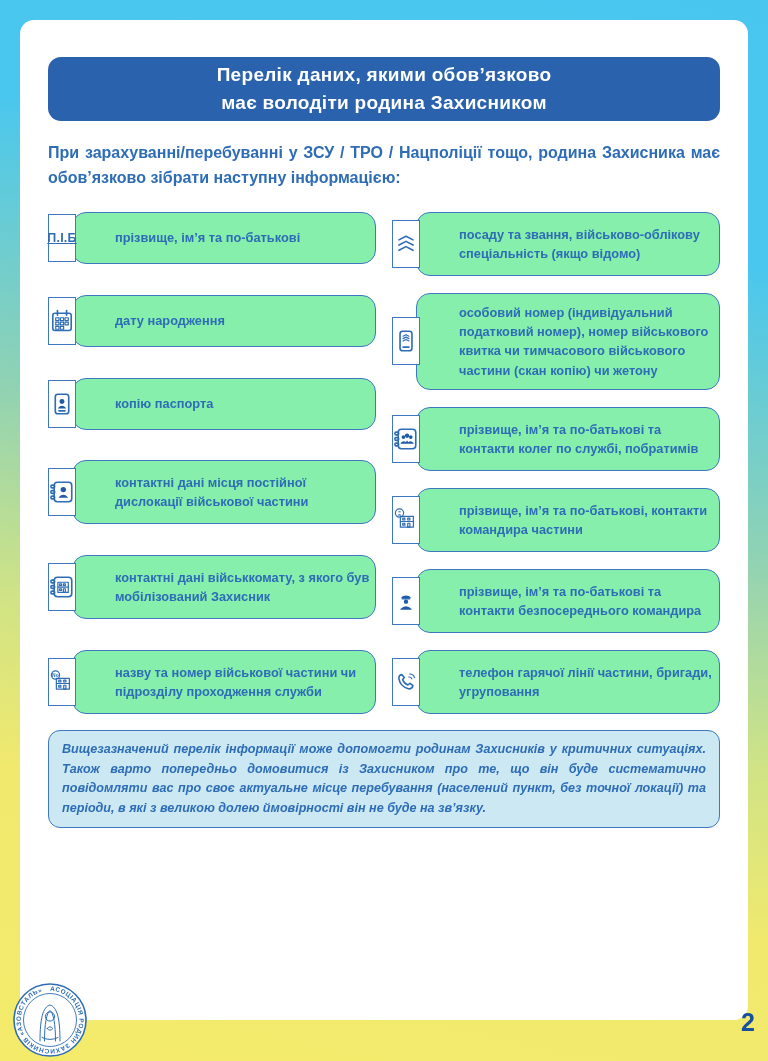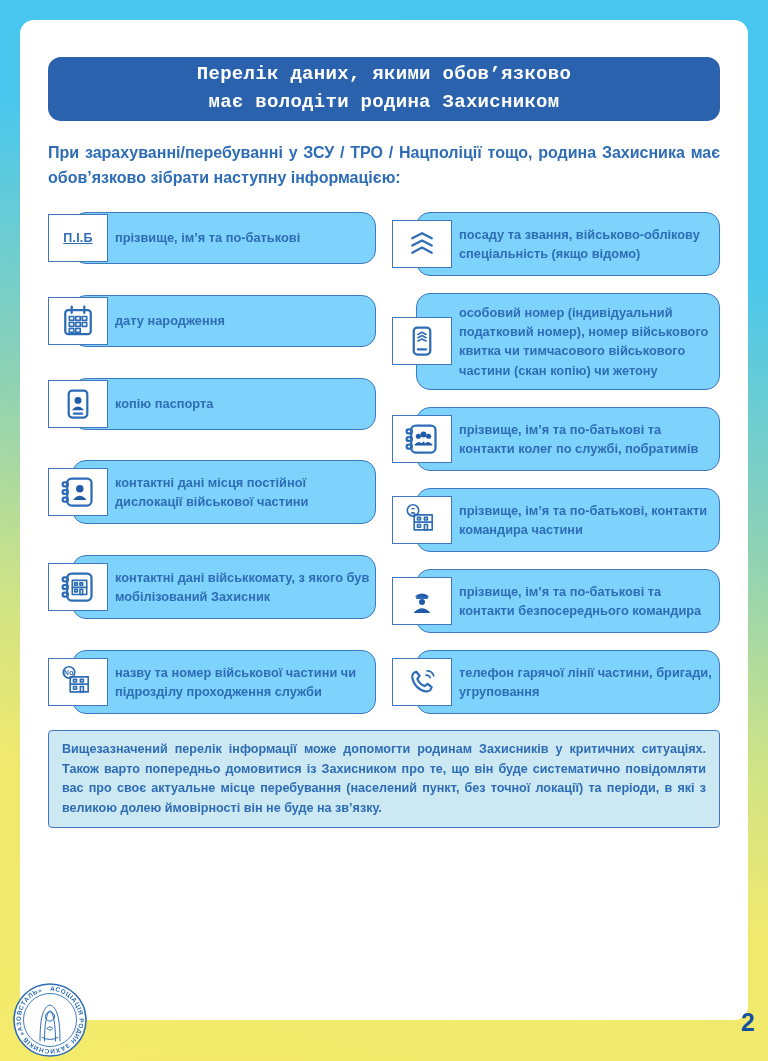--- a/index.html
+++ b/index.html
@@ -12,57 +12,57 @@
   .sheet {
     position:absolute; left:20px; top:20px; width:728px; height:1000px;
     background:#ffffff; border-radius:14px;
   }
   .banner {
     position:absolute; left:28px; top:37px; width:672px; height:64px;
     background:#2b62ae; border-radius:13px;
     display:flex; flex-direction:column; align-items:center; justify-content:center;
     color:#ffffff; font-weight:bold; font-size:19px; line-height:1.45; letter-spacing:0.3px;
     text-align:center;
-    font-family:Liberation Mono, monospace;
   }
   .intro {
     position:absolute; left:28px; top:121px; width:672px;
     color:#2e6db6; font-weight:bold; font-size:16px; line-height:1.55;
     text-align:justify;
   }
   .cols {
     position:absolute; left:28px; top:192px; width:672px; height:502px;
     display:flex; gap:16px;
   }
   .col {
     flex:1; display:flex; flex-direction:column; justify-content:space-between;
   }
   .row { position:relative; padding-left:24px; }
   .iconbox {
     position:absolute; left:0; top:50%; transform:translateY(-50%);
-    width:60px; height:48px; background:#ffffff;
+    width:28px; height:48px; background:#ffffff;
     border:1.6px solid #3f78c0; border-radius:0;
     display:flex; align-items:center; justify-content:center; z-index:2;
     color:#2e6db6; font-weight:bold; font-size:12.5px; letter-spacing:0.2px;text-decoration:underline;
   }
   .iconbox svg { width:36px; height:36px; }
   .card {
-    background:#7dd3fc; border:1.4px solid #3f78c0; border-radius:14px;
+    background:#86efac; border:1.4px solid #3f78c0; border-radius:14px;
     padding:9px 4px 9px 42px; display:flex; align-items:center;
   }
   .card .ctext {
     color:#2e6db6; font-weight:bold; font-size:12.8px; line-height:1.5;
   }
   .h1 { min-height:52px; }
   .h2 { min-height:64px; }
   .h4 { min-height:94px; }
   .note {
     position:absolute; left:28px; top:710px; width:672px;
-    background:#cbe8f3; border:1.4px solid #3f78c0; border-radius:4px;
+    background:#cbe8f3; border:1.4px solid #3f78c0; border-radius:12px;
     padding:9px 13px;
+    font-style:italic;
   }
   .note .ntext {
     color:#2e6db6; font-weight:bold; font-size:12.6px; line-height:1.55;
     text-align:justify; display:block;
   }
   .pagenum {
     position:absolute; right:13px; top:1008px;
     color:#17509e; font-weight:bold; font-size:25px;
   }
   .logo {

